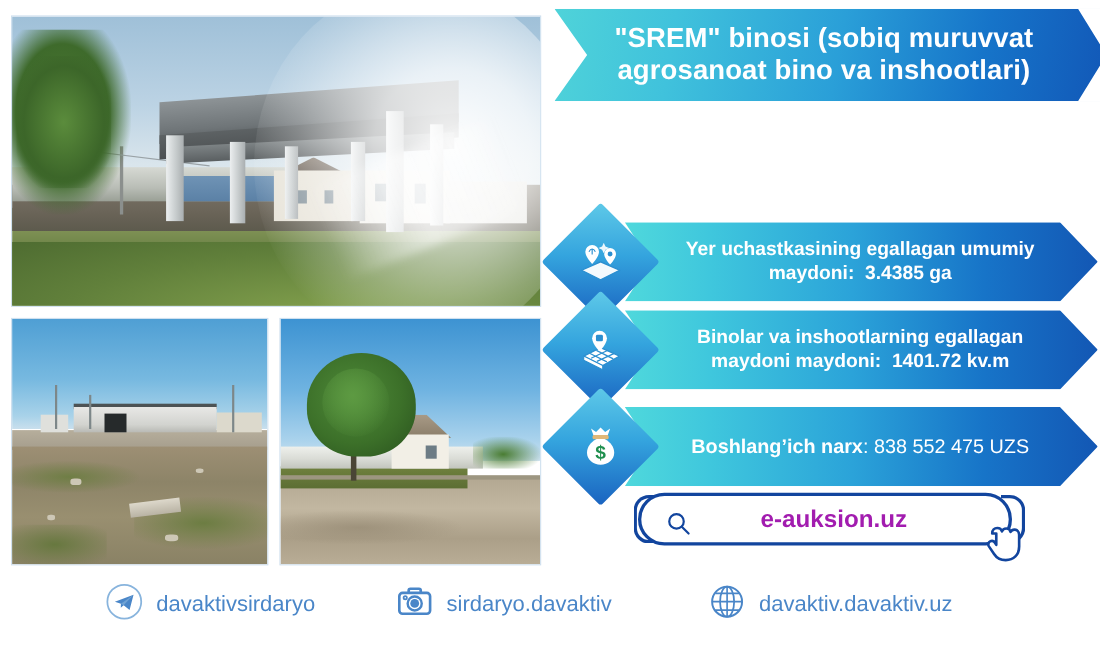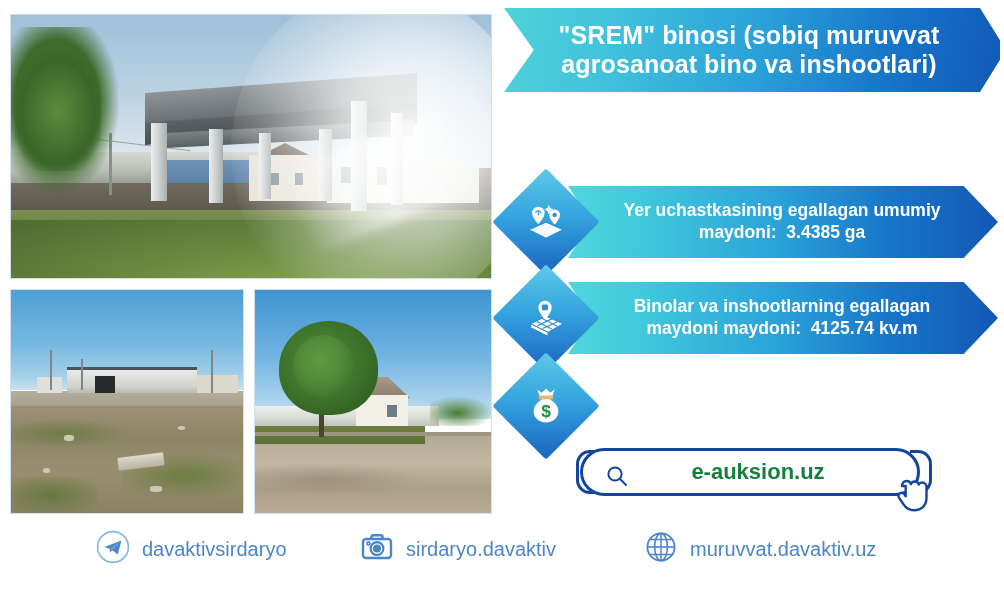--- a/index.html
+++ b/index.html
@@ -113,21 +113,21 @@
   .banner{position:absolute;left:6px;top:8px;width:496px;height:84px;
      background:linear-gradient(100deg,#4fd3d9 0%,#40c2dc 22%,#2a9fd8 52%,#1674c9 78%,#1259b8 100%);
      clip-path:polygon(0 0, 100% 0, 100% 100%, 0 100%, 6% 50%);
      display:flex;align-items:center;justify-content:center;}
   .banner-txt{color:#fff;font-size:25px;font-weight:bold;line-height:1.18;text-align:center;
      padding:0 46px 0 40px;letter-spacing:.1px;}
 
   
   .row{position:absolute;left:8px;width:492px;height:84px;}
   .row1{top:100px;}
-  .row2{top:180px;}
+  .row2{top:196px;}
   .row3{top:276px;}
   .row4{top:364px;}
   .diamond{position:absolute;left:2px;top:4px;width:76px;height:76px;
      background:linear-gradient(135deg,#5ec9e8 0%,#34a4de 45%,#1a63c0 100%);
      transform:rotate(45deg);border-radius:3px;}
   .dia-ico{position:absolute;left:2px;top:4px;width:76px;height:76px;
      display:flex;align-items:center;justify-content:center;}
   .bar{position:absolute;left:62px;top:6px;width:430px;height:72px;
      background:linear-gradient(90deg,#4fd8dc 0%,#3fc7dd 18%,#2ba3d9 48%,#1774c8 76%,#1357b4 100%);
      clip-path:polygon(0 0, 92% 0, 100% 50%, 92% 100%, 0 100%, 5.5% 50%);
@@ -140,21 +140,21 @@
   
   .searchwrap{position:absolute;left:82px;top:448px;width:348px;height:56px;}
   .searchbox{position:absolute;left:0;top:0;width:340px;height:48px;
      border:3px solid #12459e;border-radius:24px;box-sizing:border-box;
      display:flex;align-items:center;background:#fff;}
   .s-bracketL{position:absolute;left:-4px;top:2px;width:22px;height:44px;
      border:3px solid #12459e;border-right:none;border-radius:14px 0 0 14px;box-sizing:border-box;}
   .s-bracketR{position:absolute;right:-4px;top:2px;width:22px;height:44px;
      border:3px solid #12459e;border-left:none;border-radius:0 14px 14px 0;box-sizing:border-box;}
   .s-ico{position:absolute;left:22px;top:13px;}
-  .s-txt{width:100%;text-align:center;color:#15803d;font-size:22px;font-weight:bold;
+  .s-txt{width:100%;text-align:center;color:#a21caf;font-size:22px;font-weight:bold;
      padding-left:16px;box-sizing:border-box;}
   .cursor{position:absolute;right:-18px;bottom:-22px;}
 
   
   .footer{position:absolute;left:0;top:524px;width:1004px;height:56px;}
   .f-item{position:absolute;display:flex;align-items:center;gap:12px;}
   .f-1{left:96px;top:6px;}
   .f-2{left:360px;top:6px;}
   .f-3{left:644px;top:6px;}
   .f-lbl{color:#4a86c8;font-size:20px;}
@@ -267,36 +267,39 @@
           <path d="M13 14.5c1-2 2-2.6 3-2.6s2 .6 3 2.6M16 12v5" stroke="#2b8fd0" stroke-width="1.1" fill="none"></path>
           <path d="M33 11a5.6 5.6 0 0 0-5.6 5.6c0 4.3 5.6 10 5.6 10s5.6-5.7 5.6-10A5.6 5.6 0 0 0 33 11z" fill="#fff"></path>
           <circle cx="33" cy="16.6" r="2.3" fill="#2b8fd0"></circle>
           <path d="M27 6l1.6 3.4L32 11l-3.4 1.6L27 16l-1.6-3.4L22 11l3.4-1.6z" fill="#fff" opacity=".9"></path>
         </svg>
       </div>
     </div>
 
     <div class="row row3">
       <div class="bar">
-        <div class="bar-txt"><b>Binolar va inshootlarning egallagan maydoni maydoni</b><b>:</b>&nbsp; <b>4125.74 kv.m</b></div>
+        <div class="bar-txt"><b>Binolar va inshootlarning egallagan maydoni maydoni</b><b>:</b>&nbsp; <b>1401.72 kv.m</b></div>
       </div>
       <div class="diamond"></div>
       <div class="dia-ico">
         <svg width="46" height="46" viewBox="0 0 48 48">
           <path d="M8 30 L24 22 L42 30 L26 39 Z" fill="#fff"></path>
           <path d="M8 30 L24 22 L42 30 L26 39 Z" fill="none" stroke="#2b8fd0" stroke-width="1.1"></path>
           <path d="M14 27.5 L30 35.5 M20 24.6 L36 32.6 M15 32 L31 24.4 M20.5 35 L36.5 27.6" stroke="#2b8fd0" stroke-width="1.2" fill="none"></path>
           <path d="M8 30 L8 34 L26 43 L26 39 Z" fill="#fff" stroke="#2b8fd0" stroke-width="1"></path>
           <path d="M23 6a7 7 0 0 0-7 7c0 5.4 7 12.4 7 12.4s7-7 7-12.4a7 7 0 0 0-7-7z" fill="#fff"></path>
           <rect x="19.6" y="9.8" width="6.6" height="6.2" rx="1.4" fill="#2b8fd0"></rect>
         </svg>
       </div>
     </div>
 
     <div class="row row4">
+      <div class="bar">
+        <div class="bar-txt"><b>Boshlang’ich narx</b><span>:</span> <span>838 552 475 UZS</span></div>
+      </div>
       <div class="diamond"></div>
       <div class="dia-ico">
         <svg width="44" height="44" viewBox="0 0 48 48">
           <path d="M17 13 L14.5 6 L19.5 9.5 L24 5 L28.5 9.5 L33.5 6 L31 13 Z" fill="#fff"></path>
           <rect x="16" y="12.6" width="16" height="4.2" rx="1.6" fill="#e0b878"></rect>
           <path d="M20 16.5c-6 3.2-9.5 8.2-9.5 13.6C10.5 37 16.6 42 24 42s13.5-5 13.5-11.9c0-5.4-3.5-10.4-9.5-13.6z" fill="#fff"></path>
           <text x="24" y="36" font-size="19" font-weight="bold" text-anchor="middle" fill="#1f8f4e" font-family="'Liberation Sans',sans-serif">$</text>
         </svg>
       </div>
     </div>
@@ -351,18 +354,18 @@
     <div class="f-item f-3">
       <span>
         <svg width="34" height="34" viewBox="0 0 34 34">
           <circle cx="17" cy="17" r="13.6" fill="none" stroke="#4a86c8" stroke-width="1.8"></circle>
           <ellipse cx="17" cy="17" rx="6.4" ry="13.6" fill="none" stroke="#4a86c8" stroke-width="1.6"></ellipse>
           <line x1="3.4" y1="17" x2="30.6" y2="17" stroke="#4a86c8" stroke-width="1.6"></line>
           <path d="M6.2 9.4 h21.6 M6.2 24.6 h21.6" fill="none" stroke="#4a86c8" stroke-width="1.5"></path>
           <line x1="17" y1="3.4" x2="17" y2="30.6" stroke="#4a86c8" stroke-width="1.5"></line>
         </svg>
       </span>
-      <span class="f-lbl">muruvvat.davaktiv.uz</span>
+      <span class="f-lbl">davaktiv.davaktiv.uz</span>
     </div>
 
   </div>
 
 </div>
 
 </body></html>

